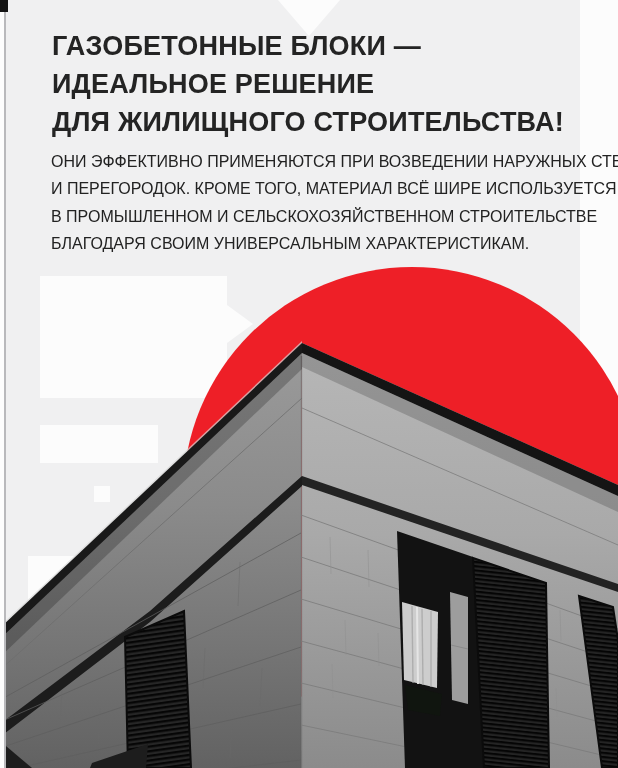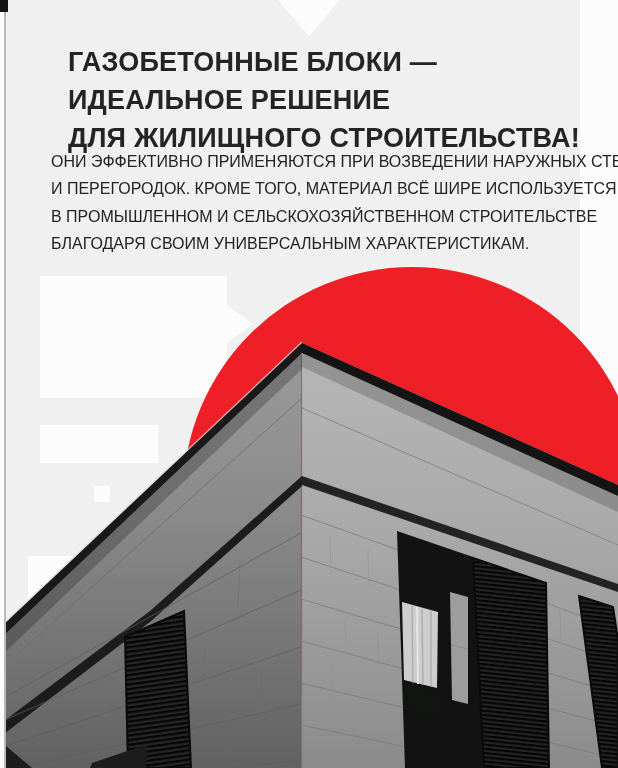--- a/index.html
+++ b/index.html
@@ -139,21 +139,21 @@
       </g>
 
       <polygon points="125,637 184,611 191,768 128,768" fill="url(#louvL)" stroke="#0b0b0b" stroke-width="2"></polygon>
       <polygon points="0,741 32,768 0,768" fill="#1d1d1d"></polygon>
       <polygon points="92,763 148,744 146,768 90,768" fill="#1d1d1d"></polygon>
       <polygon points="473,558 546,583 549,768 484,768" fill="url(#louvR)" stroke="#0b0b0b" stroke-width="2"></polygon>
       <polygon points="579,596 613,607 618,640 618,768 602,768" fill="url(#louvR)" stroke="#0b0b0b" stroke-width="2"></polygon>
     </g>
   </svg>
 
-  <h1 class="headline" style="margin:16px;">ГАЗОБЕТОННЫЕ БЛОКИ —
+  <h1 class="headline" style="margin:0;">ГАЗОБЕТОННЫЕ БЛОКИ —
 ИДЕАЛЬНОЕ РЕШЕНИЕ
 ДЛЯ ЖИЛИЩНОГО СТРОИТЕЛЬСТВА!</h1>
   <p class="body-copy" style="margin:0;">ОНИ ЭФФЕКТИВНО ПРИМЕНЯЮТСЯ ПРИ ВОЗВЕДЕНИИ НАРУЖНЫХ СТЕН
 И ПЕРЕГОРОДОК. КРОМЕ ТОГО, МАТЕРИАЛ ВСЁ ШИРЕ ИСПОЛЬЗУЕТСЯ
 В ПРОМЫШЛЕННОМ И СЕЛЬСКОХОЗЯЙСТВЕННОМ СТРОИТЕЛЬСТВЕ
 БЛАГОДАРЯ СВОИМ УНИВЕРСАЛЬНЫМ ХАРАКТЕРИСТИКАМ.</p>
 
   <div class="edge-strip"></div>
   <div class="corner-mark"></div>
 </div>

